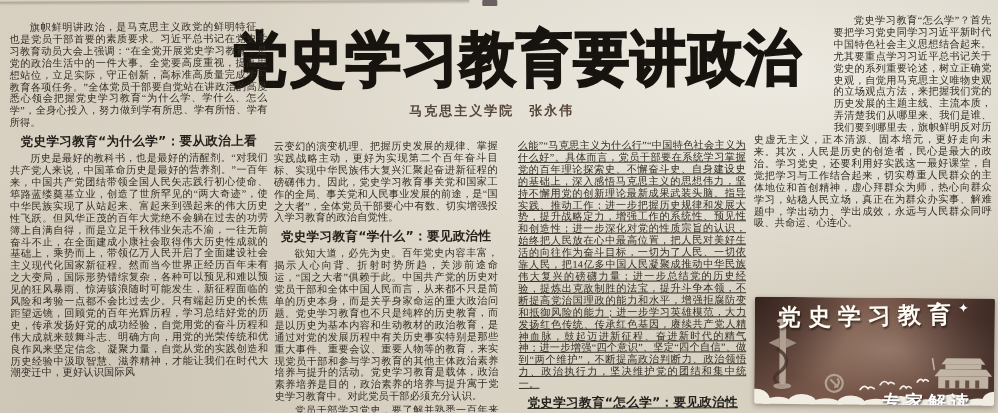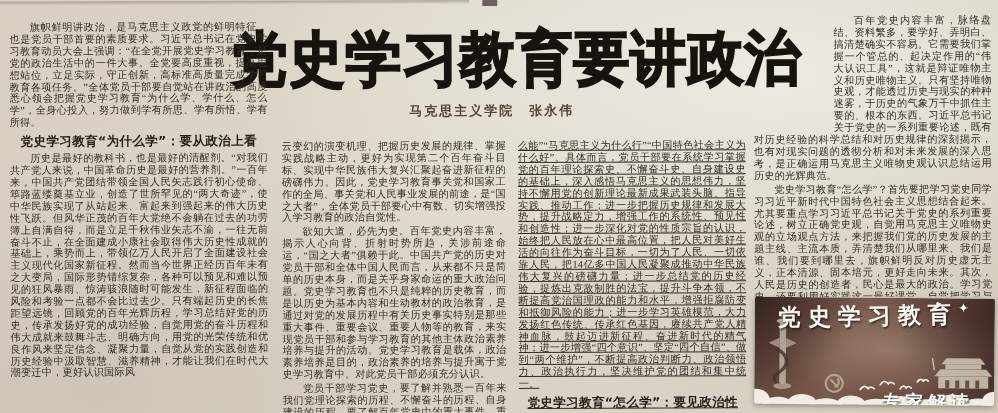--- a/index.html
+++ b/index.html
@@ -21,21 +21,21 @@
     margin:0;font-family:"DejaVu Sans","Liberation Sans",sans-serif;
     font-weight:900;font-size:56px;line-height:1.25;color:#17130f;
     letter-spacing:1px;white-space:nowrap;
     -webkit-text-stroke:1.8px #17130f;text-shadow:0 0 1px #17130f;
     transform:scaleY(1.06);
   }
   .byline{margin-top:8px;font-size:13px;font-weight:bold;color:#564639;letter-spacing:2px;}
   
   .col{position:absolute;overflow:hidden;}
   .col1{left:10px;top:20px;width:258px;height:392px;}
-  .col2{left:282px;top:140px;width:224px;height:272px;}
+  .col2{left:274px;top:140px;width:224px;height:272px;}
   .col3{left:518px;top:140px;width:228px;height:272px;text-decoration:underline;}
   .col4{left:754px;top:16px;width:238px;height:282px;}
   .col p{margin:0 0 2px;font-size:10.2px;line-height:11.9px;text-align:justify;text-indent:2em;letter-spacing:.2px;}
   .col p.cont{text-indent:0;}
   .col h2{margin:5px 0 4px;font-size:12.6px;line-height:15px;font-weight:bold;text-align:center;color:#241f1a;letter-spacing:.3px;font-family:"DejaVu Sans","Liberation Sans",sans-serif;}
   .notch{float:left;width:80px;height:112px;}
   
   .promo{
     position:absolute;left:754px;top:299px;width:240px;height:107px;
     transform:rotate(.7deg);border-radius:2px;overflow:hidden;
@@ -76,33 +76,33 @@
     </div>
 
     <div class="col col1">
       <p>旗帜鲜明讲政治，是马克思主义政党的鲜明特征，也是党员干部首要的素质要求。习近平总书记在党史学习教育动员大会上强调：“在全党开展党史学习教育，是党的政治生活中的一件大事。全党要高度重视，提高思想站位，立足实际，守正创新，高标准高质量完成学习教育各项任务。”全体党员干部要自觉站在讲政治的高度悉心领会把握党史学习教育“为什么学、学什么、怎么学”，全身心投入，努力做到学有所思、学有所悟、学有所得。</p>
       <h2>党史学习教育“为什么学”：要从政治上看</h2>
       <p>历史是最好的教科书，也是最好的清醒剂。“对我们共产党人来说，中国革命历史是最好的营养剂。”一百年来，中国共产党团结带领全国人民矢志践行初心使命、筚路蓝缕奠基立业，创造了世所罕见的“两大奇迹”，使中华民族实现了从站起来、富起来到强起来的伟大历史性飞跃。但风华正茂的百年大党绝不会躺在过去的功劳簿上自满自得，而是立足千秋伟业矢志不渝，一往无前奋斗不止，在全面建成小康社会取得伟大历史性成就的基础上，乘势而上，带领亿万人民开启了全面建设社会主义现代化国家新征程。然而当今世界正经历百年未有之大变局，国际形势错综复杂，各种可以预见和难以预见的狂风暴雨、惊涛骇浪随时可能发生，新征程面临的风险和考验一点都不会比过去少。只有端起历史的长焦距望远镜，回顾党的百年光辉历程，学习总结好党的历史，传承发扬好党的成功经验，自觉用党的奋斗历程和伟大成就来鼓舞斗志、明确方向，用党的光荣传统和优良作风来坚定信念、凝聚力量，自觉从党的实践创造和历史经验中汲取智慧、滋养精神，才能让我们在时代大潮变迁中，更好认识国际风</p>
     </div>
 
     <div class="col col2">
       <p class="cont">云变幻的演变机理、把握历史发展的规律、掌握实践战略主动，更好为实现第二个百年奋斗目标、实现中华民族伟大复兴汇聚起奋进新征程的磅礴伟力。因此，党史学习教育事关党和国家工作的全局、事关党和人民事业发展的前途，是“国之大者”，全体党员干部要心中有数、切实增强投入学习教育的政治自觉性。</p>
+      <h2>党史学习教育“学什么”：要见政治性</h2>
       <p>欲知大道，必先为史。百年党史内容丰富，揭示人心向背、折射时势所趋，关涉前途命运，“国之大者”俱赖于此。中国共产党的历史对党员干部和全体中国人民而言，从来都不只是简单的历史本身，而是关乎身家命运的重大政治问题。党史学习教育也不只是纯粹的历史教育，而是以历史为基本内容和生动教材的政治教育，是通过对党的发展历程中有关历史事实特别是那些重大事件、重要会议、重要人物等的教育，来实现党员干部和参与学习教育的其他主体政治素养培养与提升的活动。党史学习教育是载体，政治素养培养是目的，政治素养的培养与提升寓于党史学习教育中。对此党员干部必须充分认识。</p>
       <p>党员干部学习党史，要了解并熟悉一百年来我们党理论探索的历程、不懈奋斗的历程、自身建设的历程，要了解百年党史中的重大事件、重要会议、重要文件和重要人物，但不能停留在这个层面，而要以此为基础，进一步深入总结经验教训，汲取智慧滋养、把握规律机理，深刻认识“中国共产党为什</p>
     </div>
 
     <div class="col col3">
       <p class="cont">么能”“马克思主义为什么行”“中国特色社会主义为什么好”。具体而言，党员干部要在系统学习掌握党的百年理论探索史、不懈奋斗史、自身建设史的基础上，深入感悟马克思主义的思想伟力，坚持不懈用党的创新理论最新成果武装头脑、指导实践、推动工作；进一步把握历史规律和发展大势，提升战略定力，增强工作的系统性、预见性和创造性；进一步深化对党的性质宗旨的认识，始终把人民放在心中最高位置，把人民对美好生活的向往作为奋斗目标，一切为了人民、一切依靠人民，把14亿多中国人民凝聚成推动中华民族伟大复兴的磅礴力量；进一步总结党的历史经验，提炼出克敌制胜的法宝，提升斗争本领，不断提高党治国理政的能力和水平，增强拒腐防变和抵御风险的能力；进一步学习英雄模范，大力发扬红色传统、传承红色基因，赓续共产党人精神血脉，鼓起迈进新征程、奋进新时代的精气神；进一步增强“四个意识”、坚定“四个自信”、做到“两个维护”，不断提高政治判断力、政治领悟力、政治执行力，坚决维护党的团结和集中统一。</p>
       <h2>党史学习教育“怎么学”：要见政治性</h2>
 
     </div>
 
     <div class="col col4">
       <div class="notch"></div>
-      <p>百年党史内容丰富，脉络盘结、资料繁多，要学好、弄明白、搞清楚确实不容易。它需要我们掌握一个管总的、起决定作用的“伟大认识工具”，这就是辩证唯物主义和历史唯物主义。只有坚持唯物史观，才能透过历史与现实的种种迷雾，于历史的气象万千中抓住主要的、根本的东西。习近平总书记关于党史的一系列重要论述，既有对历史经验的科学总结和对历史规律的深刻揭示，也有对现实问题的透彻分析和对未来发展的深入思考，是正确运用马克思主义唯物史观认识总结运用历史的光辉典范。</p>
       <p>党史学习教育“怎么学”？首先要把学习党史同学习习近平新时代中国特色社会主义思想结合起来。尤其要重点学习习近平总书记关于党史的系列重要论述，树立正确党史观，自觉用马克思主义唯物史观的立场观点方法，来把握我们党的历史发展的主题主线、主流本质，弄清楚我们从哪里来、我们是谁、我们要到哪里去，旗帜鲜明反对历史虚无主义，正本清源、固本培元，更好走向未来。其次，人民是历史的创造者，民心是最大的政治。学习党史，还要利用好实践这一最好课堂，自觉把学习与工作结合起来，切实尊重人民群众的主体地位和首创精神，虚心拜群众为师，热心向群众学习，站稳人民立场，真正在为群众办实事、解难题中，学出动力、学出成效，永远与人民群众同呼吸、共命运、心连心。</p>
     </div>
 
     <div class="promo">
       <svg viewBox="0 0 240 107">
 
         <g opacity="0.8">
           <circle cx="28" cy="18" r="3" fill="#cfc3b4"></circle>
           <ellipse cx="28" cy="24" rx="6" ry="2.4" fill="#cfc3b4"></ellipse>
           <rect x="25" y="25" width="6.5" height="62" rx="2" fill="#c7bbab"></rect>

